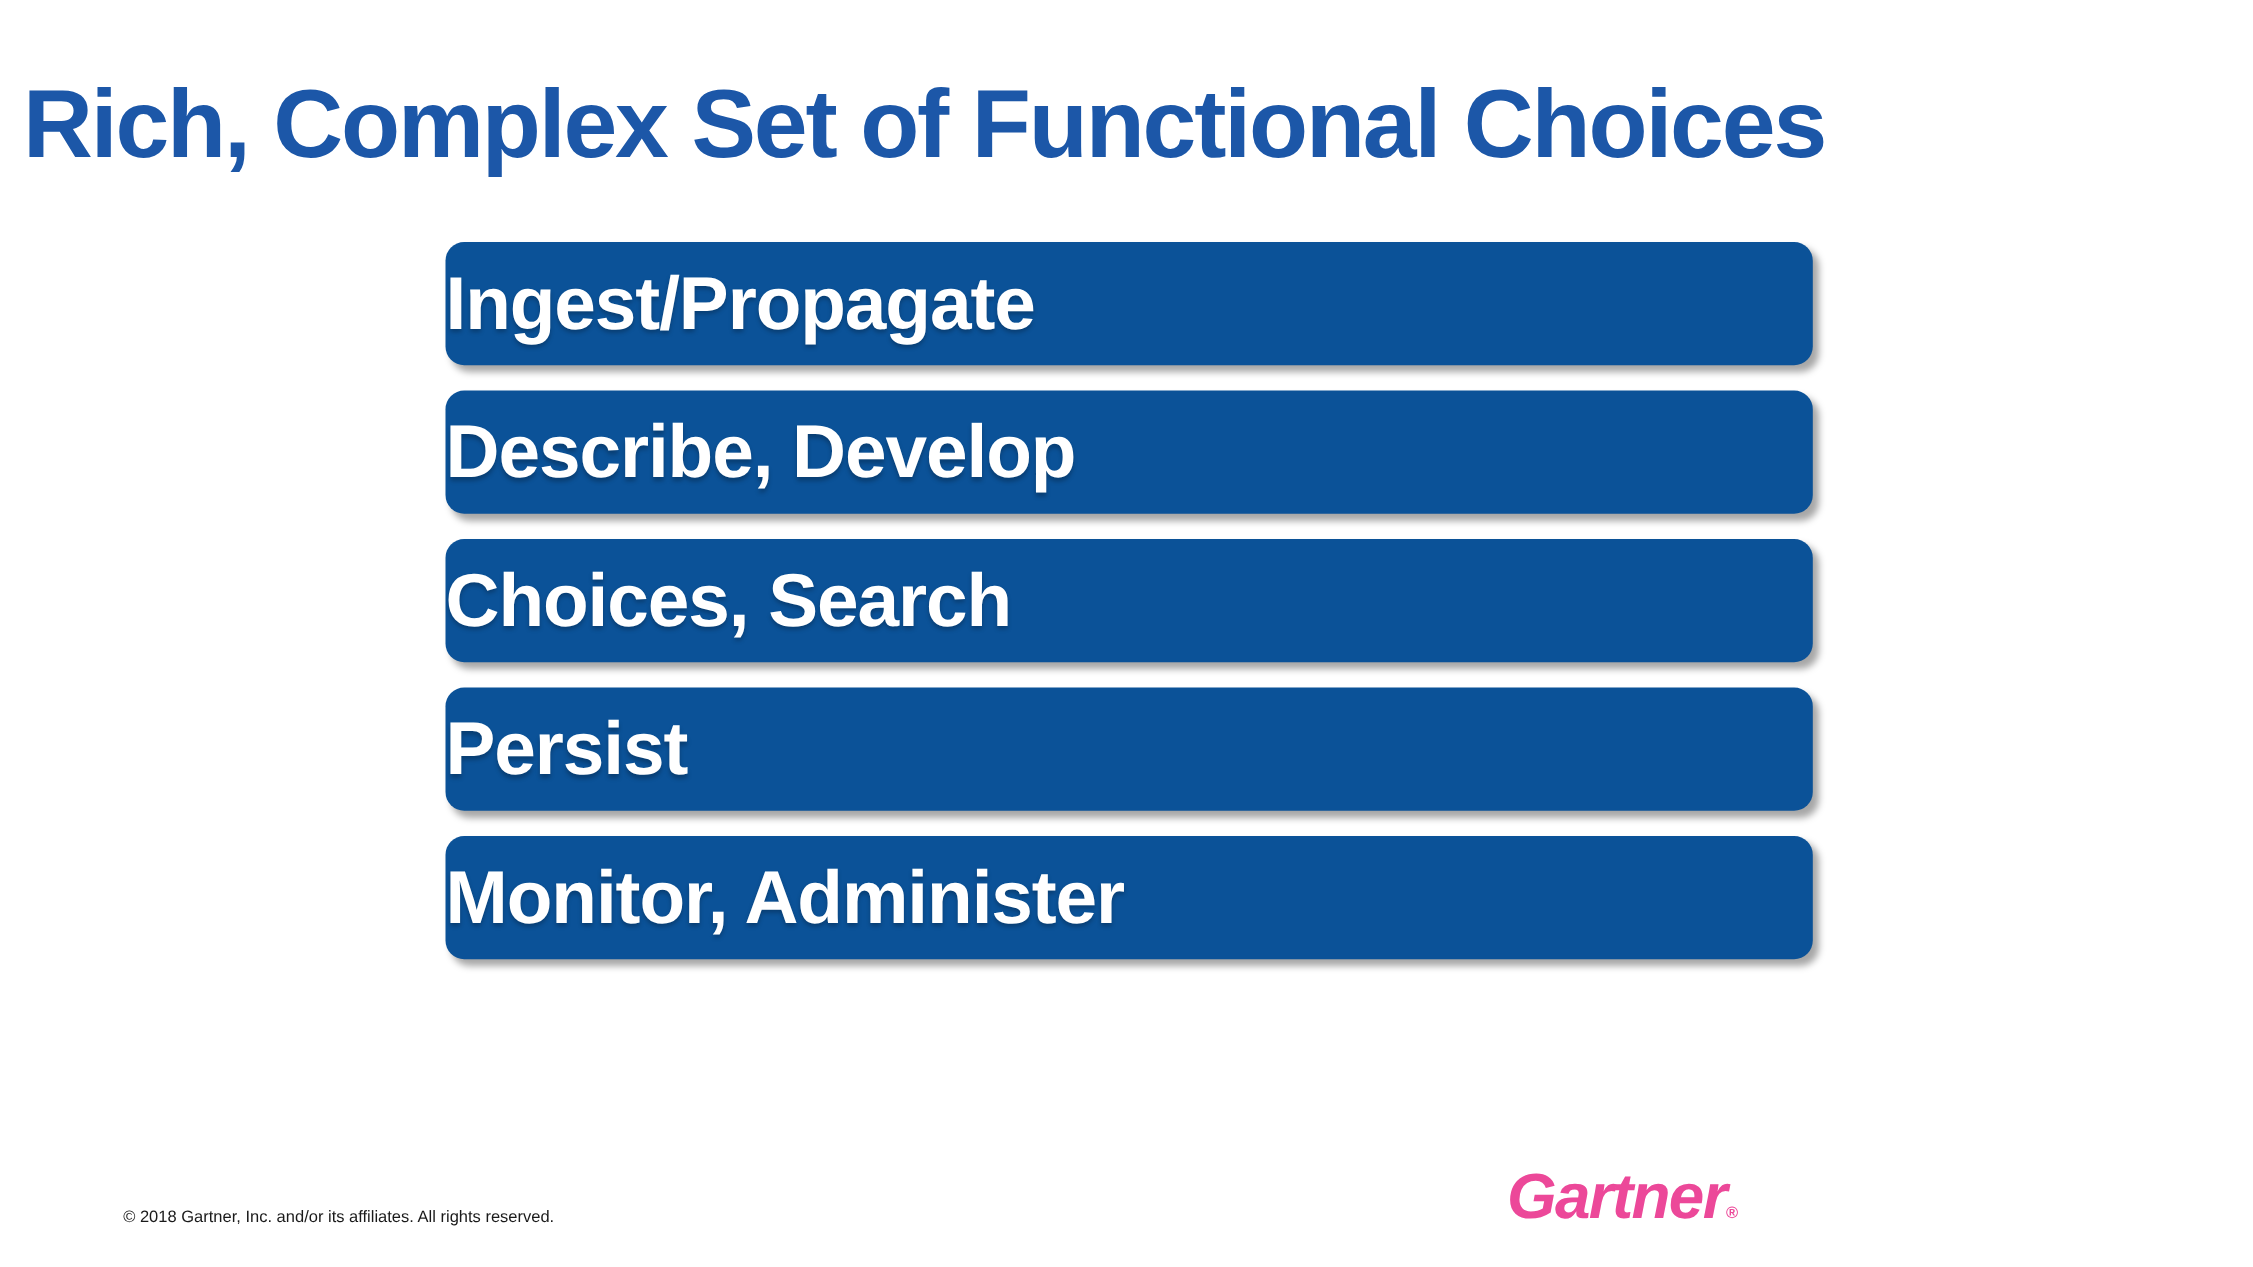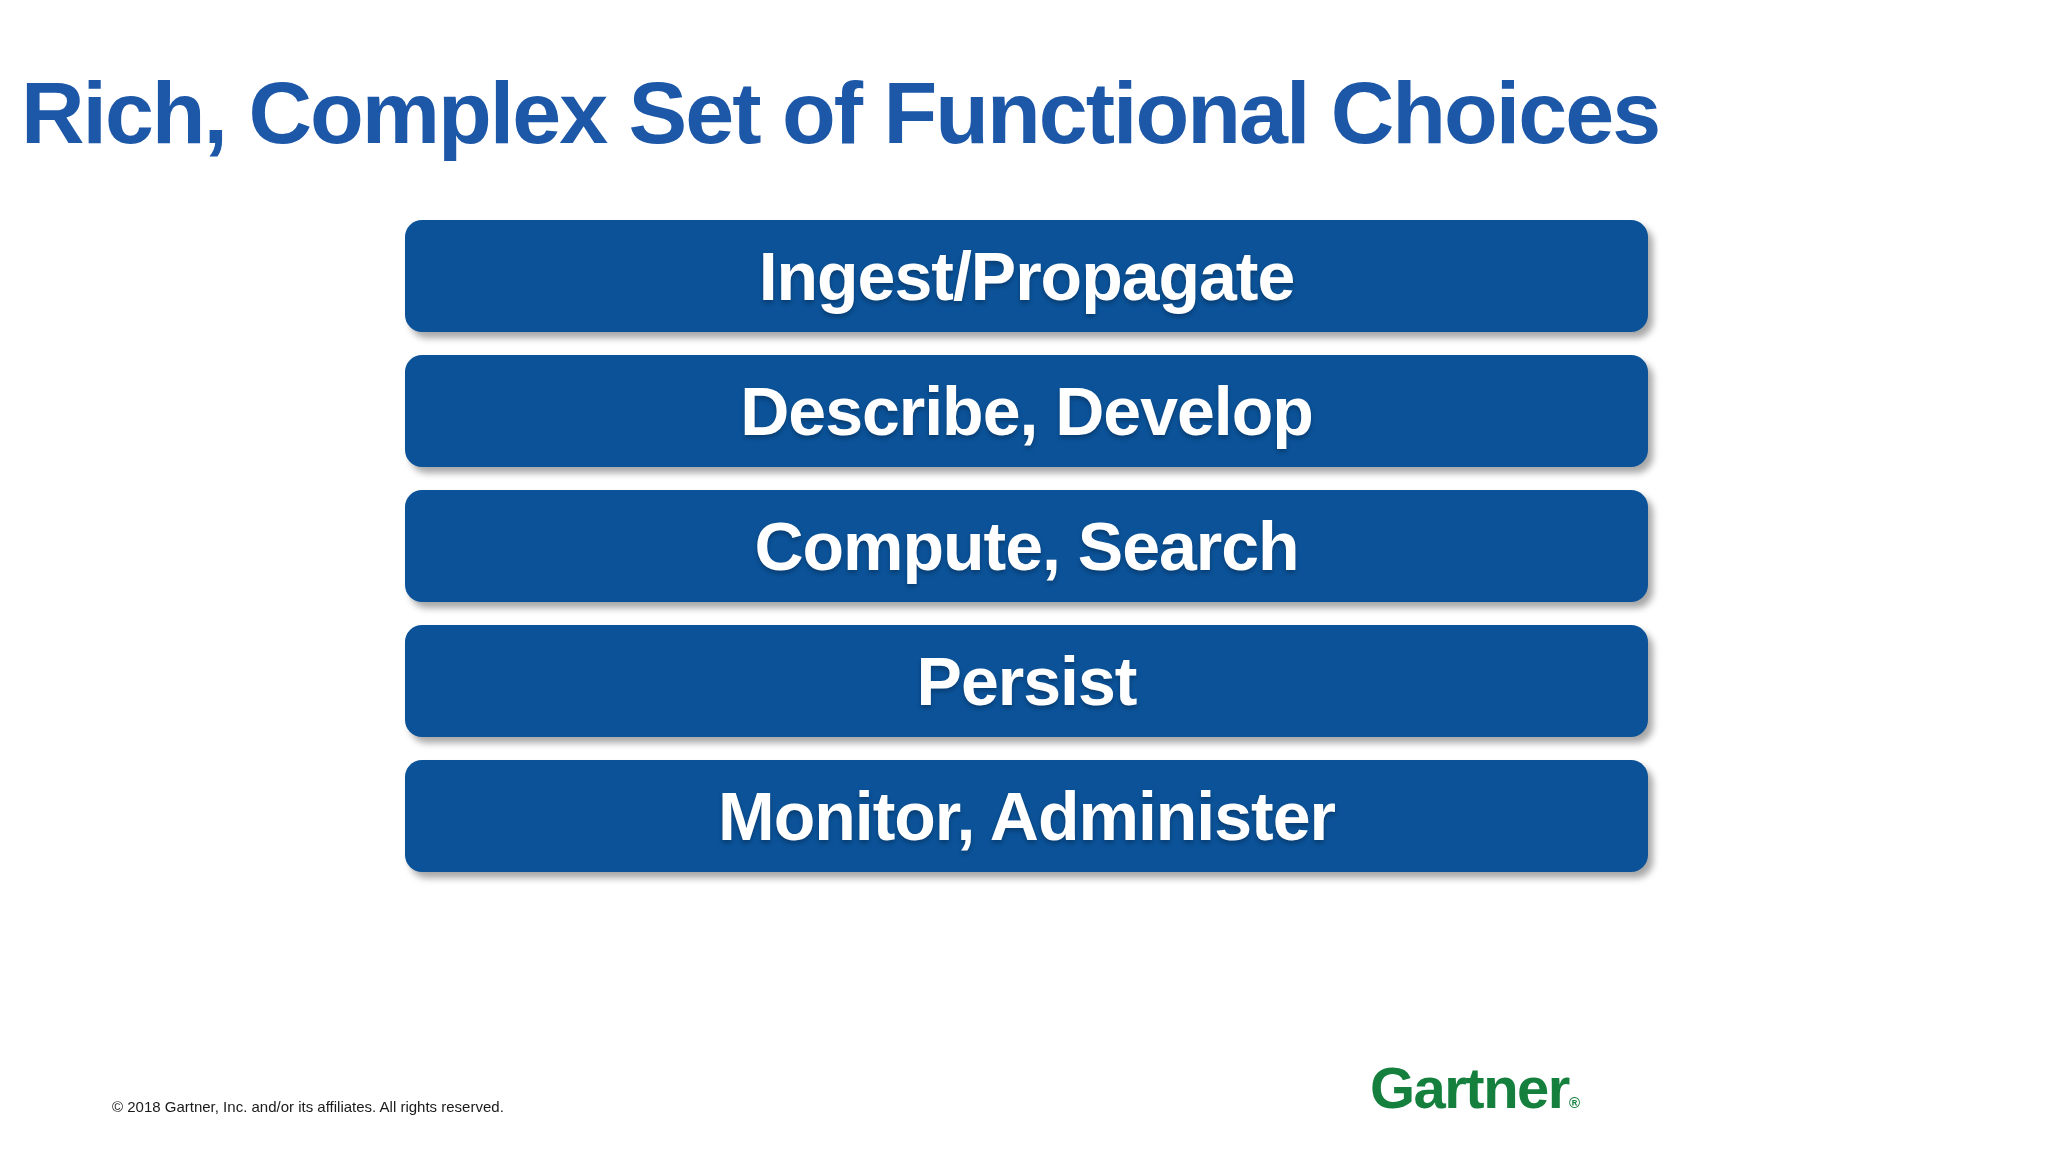--- a/index.html
+++ b/index.html
@@ -34,44 +34,44 @@
     width: 1243px;
   }
   .bar {
     height: 112px;
     margin-bottom: 23px;
     background: #0B5298;
     border-radius: 17px;
     box-shadow: 5px 6px 7px rgba(0, 0, 0, 0.35);
     display: flex;
     align-items: center;
-    justify-content: center;
   }
   .bar-label {
     color: #ffffff;
     font-weight: bold;
     font-size: 68px;
     letter-spacing: -1px;
     text-shadow: 0 3px 4px rgba(0, 0, 0, 0.25);
     white-space: nowrap;
   }
   .copyright {
     position: absolute;
     left: 112px;
     top: 1098px;
     font-size: 15px;
     color: #1A1A1A;
   }
   .logo {
     position: absolute;
     right: 100px;
     top: 1054px;
-    color: #15803d;
+    color: #ec4899;
     font-weight: bold;
     white-space: nowrap;
+    font-style: italic;
   }
   .logo-text {
     font-size: 58px;
     letter-spacing: -1.5px;
   }
   .logo-reg {
     font-size: 15px;
   }
 </style>
 </head>
@@ -85,21 +85,21 @@
 
     <div class="bar">
       <span class="bar-label">Ingest/Propagate</span>
     </div>
 
     <div class="bar">
       <span class="bar-label">Describe, Develop</span>
     </div>
 
     <div class="bar">
-      <span class="bar-label">Compute, Search</span>
+      <span class="bar-label">Choices, Search</span>
     </div>
 
     <div class="bar">
       <span class="bar-label">Persist</span>
     </div>
 
     <div class="bar">
       <span class="bar-label">Monitor, Administer</span>
     </div>
 

